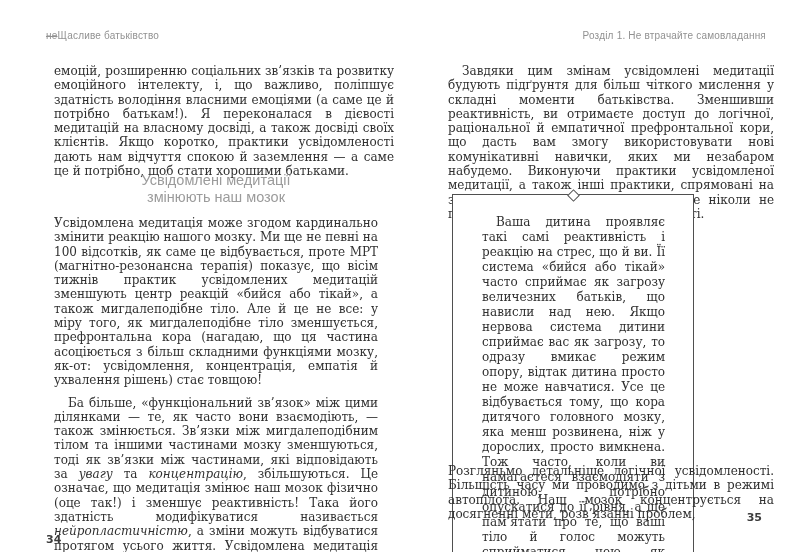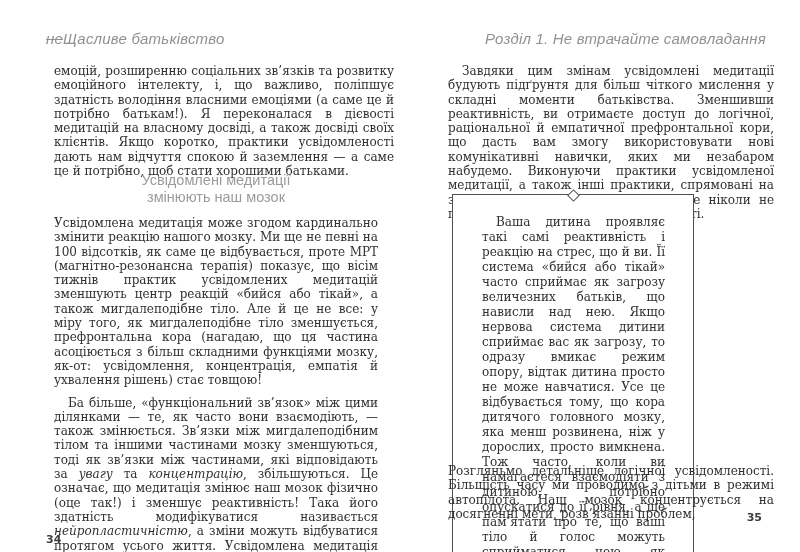--- a/index.html
+++ b/index.html
@@ -9,21 +9,21 @@
     font-family: "DejaVu Serif", "Liberation Serif", serif;
     color: #303030;
   }
   .page { position: absolute; top: 0; height: 552px; }
   .page-left  { left: 46px;  width: 340px; }
   .page-right { left: 440px; width: 326px; }
 
   .running-head {
     position: absolute; top: 30px; left: 0; width: 100%;
     font-family: "Liberation Sans", "DejaVu Sans", sans-serif;
-    font-size: 15px; color: #919191; letter-spacing: 0.2px; font-style: italic;
+    font-size: 10px; color: #919191; letter-spacing: 0.2px;
   }
   .running-head.align-right { text-align: right; }
 
   .para {
     text-align: justify; font-size: 12px; line-height: 14.3px;
     margin: 8px; position: relative;
   }
   .abs { position: absolute; left: 0; width: 100%; }
   .indent { text-indent: 14px; }
 

